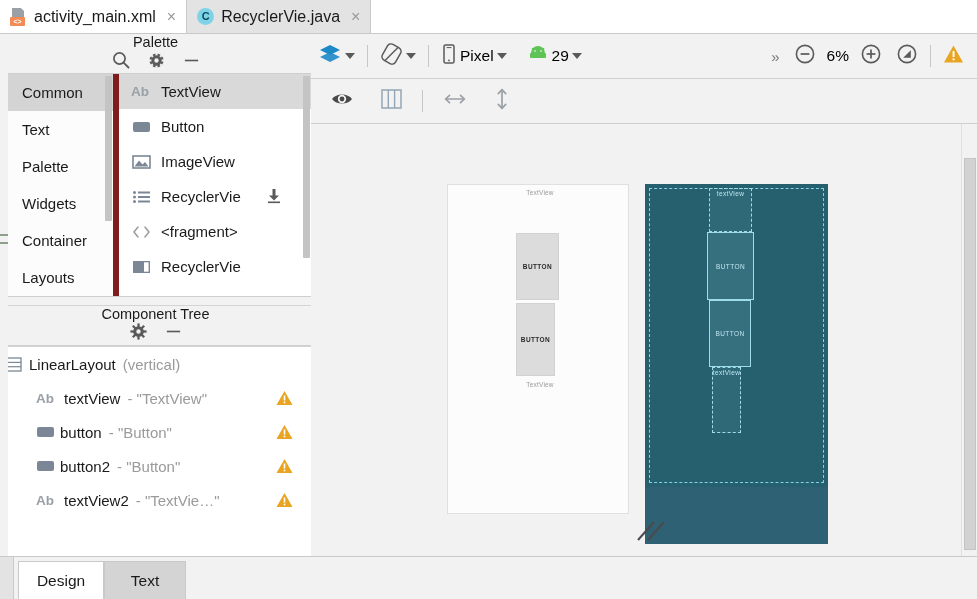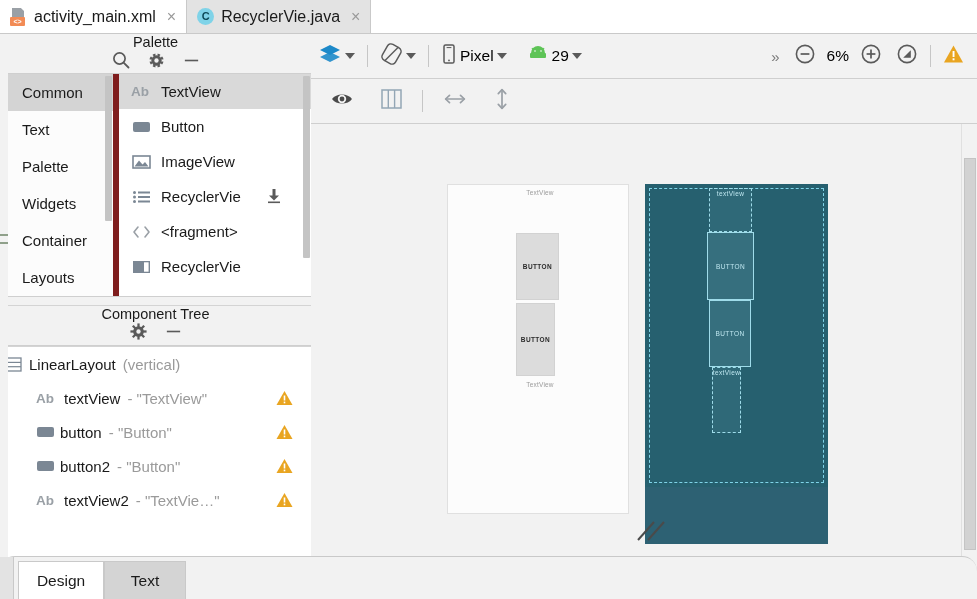--- a/index.html
+++ b/index.html
@@ -125,21 +125,21 @@
   .tree-row .warn { position: absolute; right: 18px; top: 9px; }
   .tree-indent-0 { padding-left: 5px; }
   .tree-indent-1 { padding-left: 36px; }
   .tree-name { color: #1a1a1a; }
   .tree-sub { color: #9a9a9a; }
   .ll-icon { width: 17px; height: 15px; flex: 0 0 auto;}
 
   
   #bottombar {
     position: absolute; left: 0; top: 556px; width: 977px; height: 43px;
-    background: #f2f2f2; border-top: 1px solid #c9c9c9; border-radius: 15px;
+    background: #f2f2f2; border-top: 1px solid #c9c9c9;
   }
   #bottombar .edge { position:absolute; left:0; top:0; width:14px; height:43px; background:#e3e3e3; border-right:1px solid #c9c9c9;}
   .btab {
     position: absolute; top: 4px; height: 39px;
     display: flex; align-items: center; justify-content: center;
     font-size: 15.5px; color: #1a1a1a; cursor: pointer;
     border-left: 1px solid #c9c9c9; border-right: 1px solid #c9c9c9; border-top: 1px solid #c9c9c9;
   }
   .btab.active { background: #ffffff; }
   .btab.inactive { background: #d4d4d4; }

